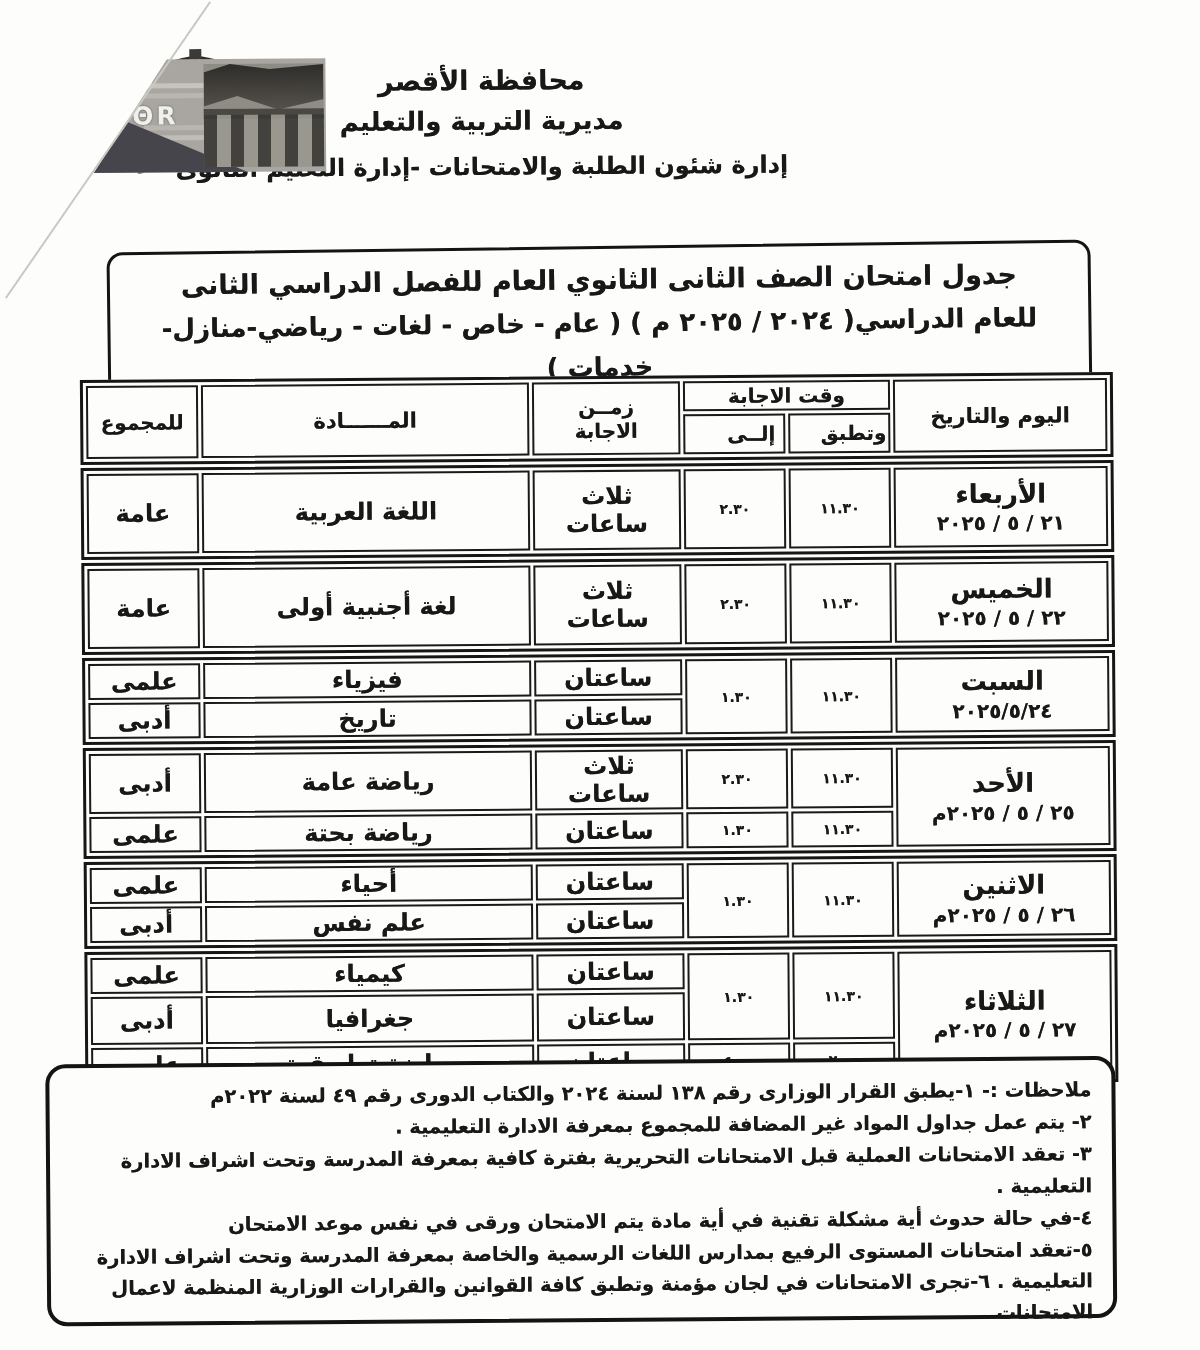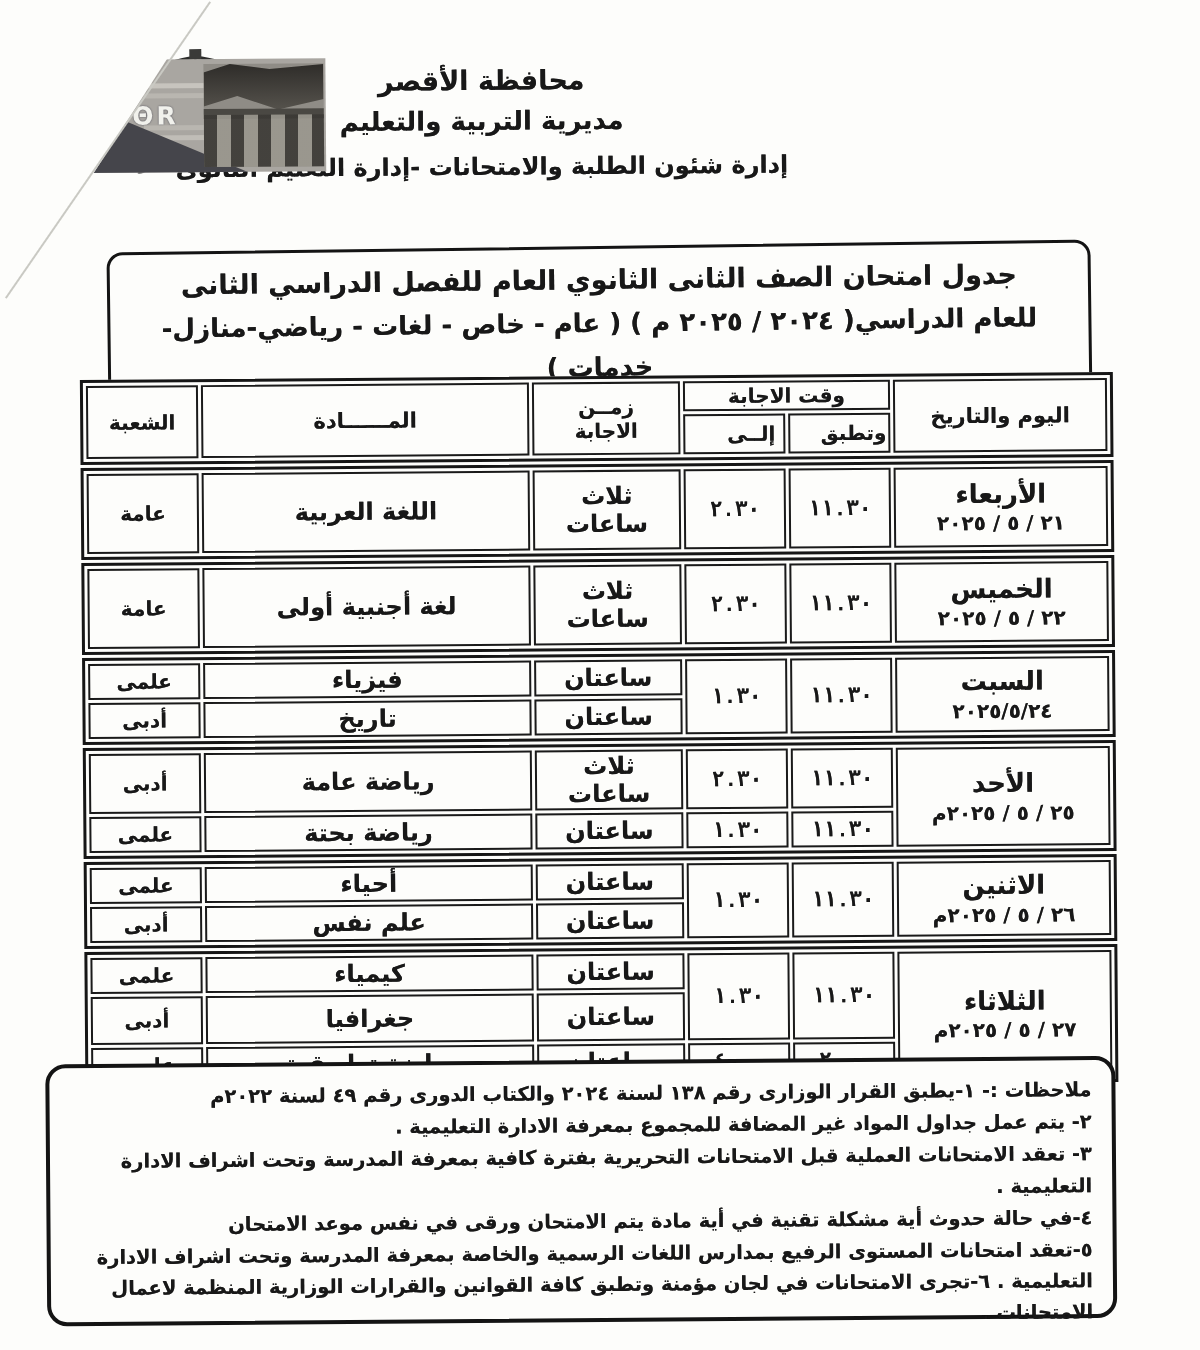--- a/index.html
+++ b/index.html
@@ -82,24 +82,24 @@
     font-weight:bold;padding:0 2px;background:#fdfdfb;overflow:hidden;
   }
   col.c-day{width:214px;} col.c-from{width:102px;} col.c-to{width:102px;}
   col.c-dur{width:148px;} col.c-subj{width:328px;} col.c-branch{width:112px;}
   .hd{font-size:20px;}
   tr.h1 td{height:26px;}
   tr.h2 td{height:36px;padding-left:36px;}
   td.hday{font-size:21px;letter-spacing:0;}
   .dname{font-size:26px;line-height:1.25;}
   .ddate{font-size:20px;line-height:1.3;}
-  td.time{font-size:21px;font-family:Liberation Mono, monospace;}
+  td.time{font-size:14px;}
   td.dur{font-size:24px;}
   td.subj{font-size:24px;}
-  td.branch{font-size:20px;}
+  td.branch{font-size:24px;}
   tr.single td{height:76px;}
   tr.dbl td{height:32px;}
   tr.tu2 td{height:44px;}
   
   .notes{
     position:absolute;top:1060px;right:88px;width:1022px;height:240px;
     border:4px solid #141414;border-radius:20px;
     padding:14px 20px 0 20px;font-weight:bold;font-size:19.5px;
     line-height:1.6;text-align:right;background:#fdfdfb;
   }
@@ -172,21 +172,21 @@
         </colgroup>
       <tbody>
           <tr class="h1">
         <td class="hd hday" rowspan="2">اليوم والتاريخ</td>
         <td class="hd" colspan="2">وقت الاجابة</td>
         <td class="hd" rowspan="2">
           <div>زمــن</div>
           <div>الاجابة</div>
         </td>
         <td class="hd hday" rowspan="2">المــــــادة</td>
-        <td class="hd" rowspan="2">الشعبة</td>
+        <td class="hd" rowspan="2">للمجموع</td>
       </tr>
       <tr class="h2">
         <td class="hd">وتطبق</td>
         <td class="hd">إلــى</td>
       </tr>
     </tbody>
       </table>
 
     <table class="block">
       <colgroup>

